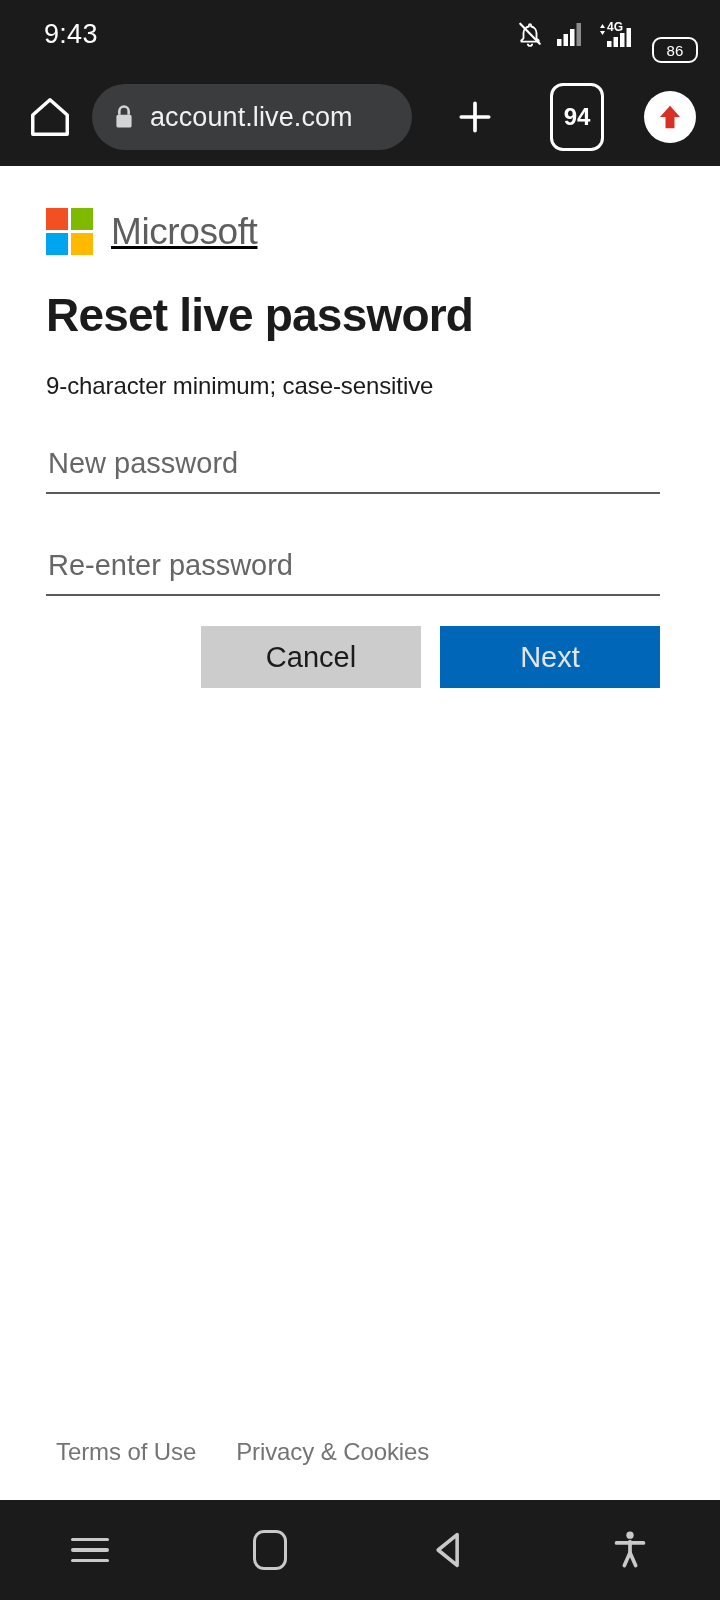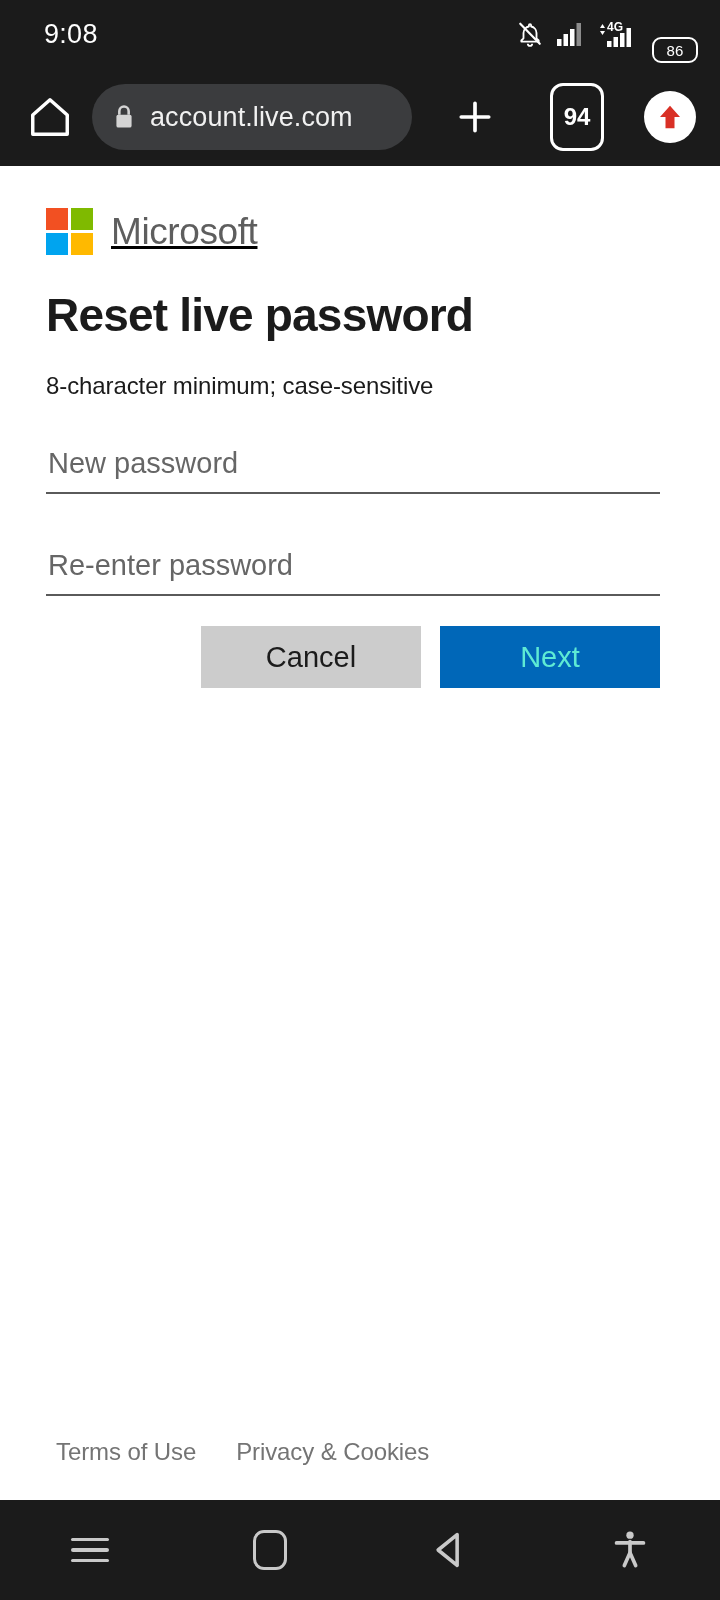--- a/index.html
+++ b/index.html
@@ -98,21 +98,21 @@
   .btn-row {
     position:absolute; left:46px; top:460px; width:614px;
     display:flex; justify-content:flex-end; gap:15px;
   }
   .btn {
     height:62px; min-width:220px; border:0; cursor:pointer;
     font-family:"Liberation Sans", sans-serif; font-size:29px;
     display:flex; align-items:center; justify-content:center;
   }
   .btn-cancel { background:#cccccc; color:#1b1b1b; }
-  .btn-next { background:#0067b8; color:#5eead4; margin-left:4px; }
+  .btn-next { background:#0067b8; color:#e5e5e5; margin-left:4px; }
 
   .footer {
     position:absolute; left:56px; top:1272px;
     display:flex; align-items:center; gap:40px;
   }
   .footer a {
     font-size:24px; color:#747474; text-decoration:none; letter-spacing:-.1px;
   }
 
   
@@ -127,21 +127,21 @@
   .nav-home {
     width:34px; height:40px; border:3px solid #c9c9c9; border-radius:11px;
   }
 </style>
 </head>
 <body>
 
 <div id="screen">
 
   <div class="statusbar">
-    <div class="clock">9:08</div>
+    <div class="clock">9:43</div>
     <div class="status-icons">
 
       <span>
         <svg class="svgi" width="26" height="28" viewBox="0 0 24 24" fill="none">
           <path d="M18 16v-5a6 6 0 0 0-5-5.91V4a1 1 0 0 0-2 0v1.09A6 6 0 0 0 6 11v5l-2 2v1h16v-1l-2-2z" stroke="#ffffff" stroke-width="1.7" stroke-linejoin="round" fill="none"></path>
           <path d="M10 21a2 2 0 0 0 4 0" stroke="#ffffff" stroke-width="1.7" fill="none"></path>
           <path d="M3 2.5 21 21" stroke="#ffffff" stroke-width="2" stroke-linecap="round"></path>
         </svg>
       </span>
 
@@ -219,21 +219,21 @@
       <span class="ms-squares">
         <i id="sq-red" style="background: rgb(242, 80, 34);"></i>
           <i id="sq-green" style="background: rgb(127, 186, 0);"></i>
           <i id="sq-blue" style="background: rgb(0, 164, 239);"></i>
           <i id="sq-yellow" style="background: rgb(255, 185, 0);"></i>
       </span>
       <span class="ms-wordmark">Microsoft</span>
     </div>
 
     <h1 class="page-title">Reset live password</h1>
-    <div class="page-subtitle">8-character minimum; case-sensitive</div>
+    <div class="page-subtitle">9-character minimum; case-sensitive</div>
 
     <div class="field field-1">
       <input type="password" id="pw1" placeholder="New password" style="">
       <div class="rule"></div>
     </div>
 
     <div class="field field-2">
       <input type="password" id="pw2" placeholder="Re-enter password" style="">
       <div class="rule"></div>
     </div>

